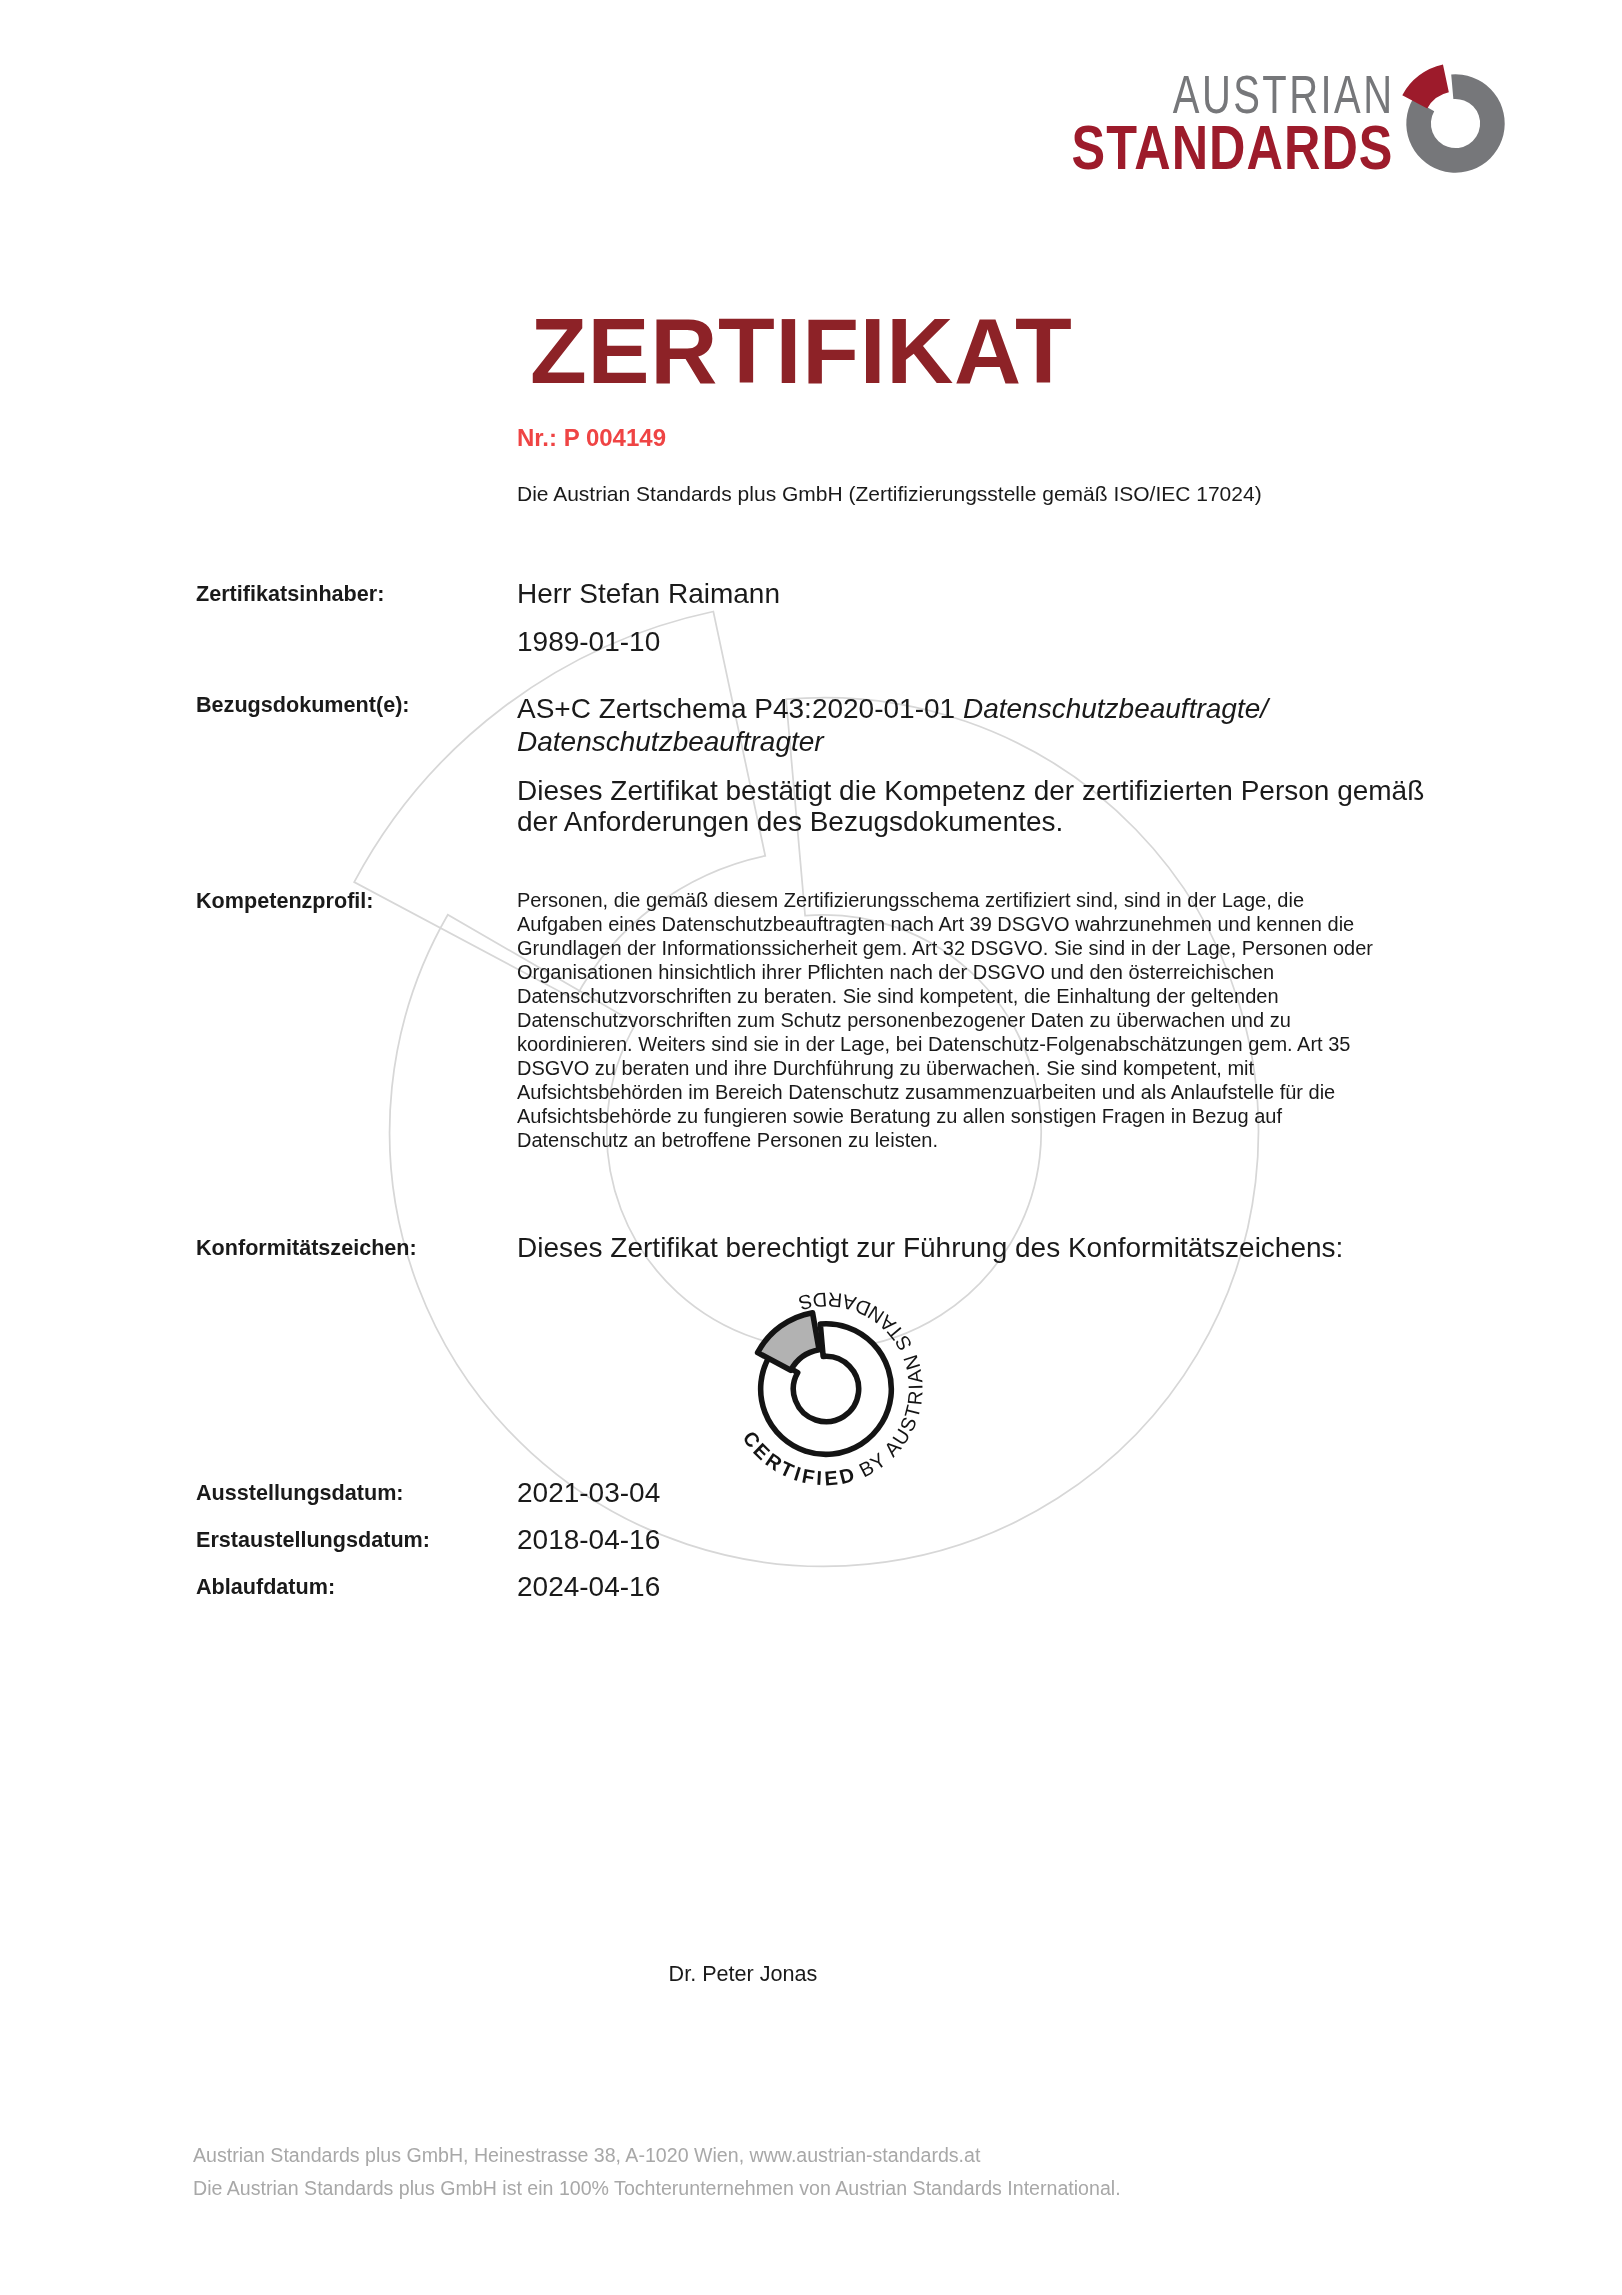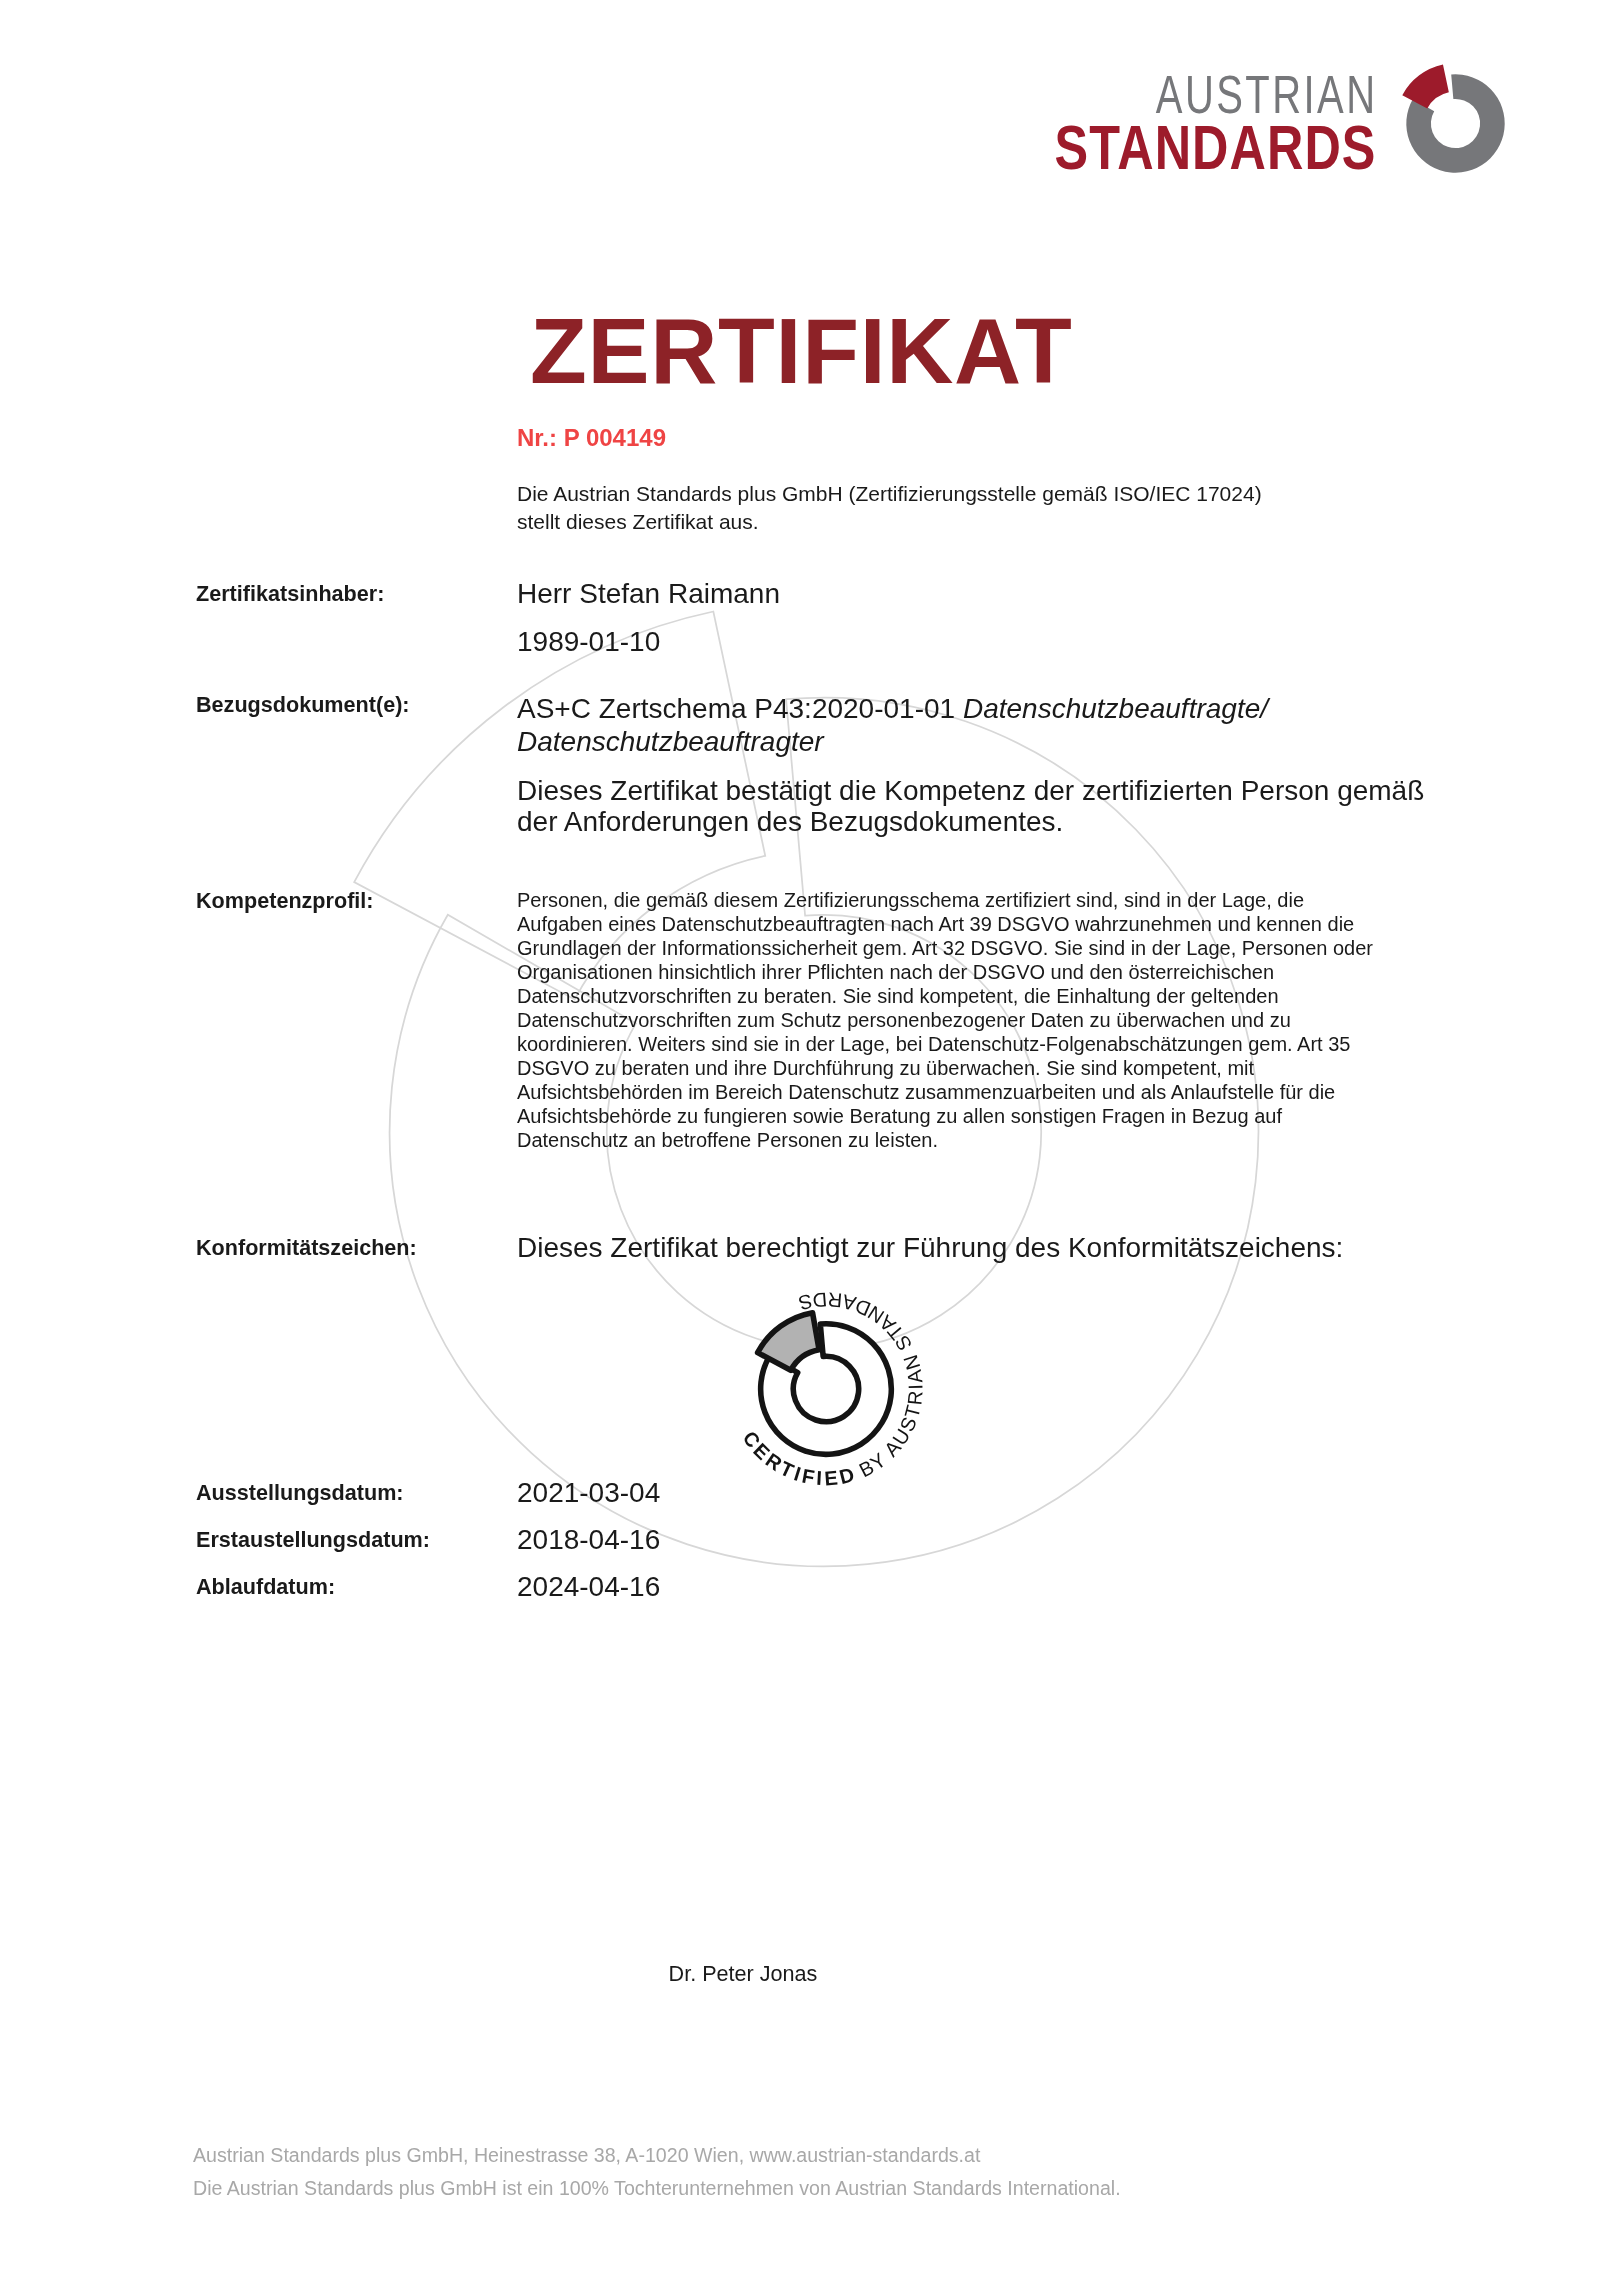--- a/index.html
+++ b/index.html
@@ -7,21 +7,21 @@
     width:1622px;height:2295px;position:relative;background:#ffffff;
     font-family:"Liberation Sans","DejaVu Sans",sans-serif;color:#1a1a1a;
     overflow:hidden;
   }
   .abs{position:absolute;}
 
   
   #watermark{left:281px;top:589px;width:1086px;height:1086px;pointer-events:none;}
 
   
-  .logo{top:62px;right:105px;display:flex;align-items:center;gap:17px;}
+  .logo{top:62px;right:105px;display:flex;align-items:center;}
   .logo-text{display:flex;flex-direction:column;align-items:flex-end;line-height:0.92;}
   .logo-line1{font-size:54px;font-weight:normal;color:#76777a;letter-spacing:3.3px;
     transform:scaleX(0.74);transform-origin:right center;display:inline-block;}
   .logo-line2{font-size:63px;font-weight:bold;color:#9d1b2b;letter-spacing:1.3px;
     transform:scaleX(0.80);transform-origin:right center;display:inline-block;}
   .logo-mark{width:123px;height:123px;overflow:visible;}
 
   
   .doc-title{left:512px;top:287px;font-size:93px;font-weight:bold;color:#8d2227;
     line-height:1;letter-spacing:0.7px;}
@@ -63,21 +63,20 @@
     <path fill="#76777a" d="M15.36 30 A40 40 0 1 0 46.51 10.15 L48.26 30.08 A20 20 0 1 1 32.68 40 Z"></path>
     <path fill="#9d1b2b" d="M6.74 26.99 A49 49 0 0 1 39.81 2.07 L44.59 24.57 A26 26 0 0 0 27.04 37.79 Z"></path>
   </svg>
 </div>
 
 <h1 class="abs doc-title" style="margin:18px">ZERTIFIKAT</h1>
 <div class="abs cert-number">Nr.: P 004149</div>
 
 <div class="abs intro">
   <div>Die Austrian Standards plus GmbH (Zertifizierungsstelle gemäß ISO/IEC 17024)</div>
-  <div>stellt dieses Zertifikat aus.</div>
 </div>
 
 <div class="abs field-label" style="top:581px">Zertifikatsinhaber:</div>
 <div class="abs field-value" style="top:581px">Herr Stefan Raimann</div>
 <div class="abs field-value" style="top:629px">1989-01-10</div>
 
 <div class="abs field-label" style="top:692px">Bezugsdokument(e):</div>
 <div class="abs field-value" style="top:692px;line-height:33px">
   <div>
     <span>AS+C Zertschema P43:2020-01-01 </span><span class="italic">Datenschutzbeauftragte/</span>

